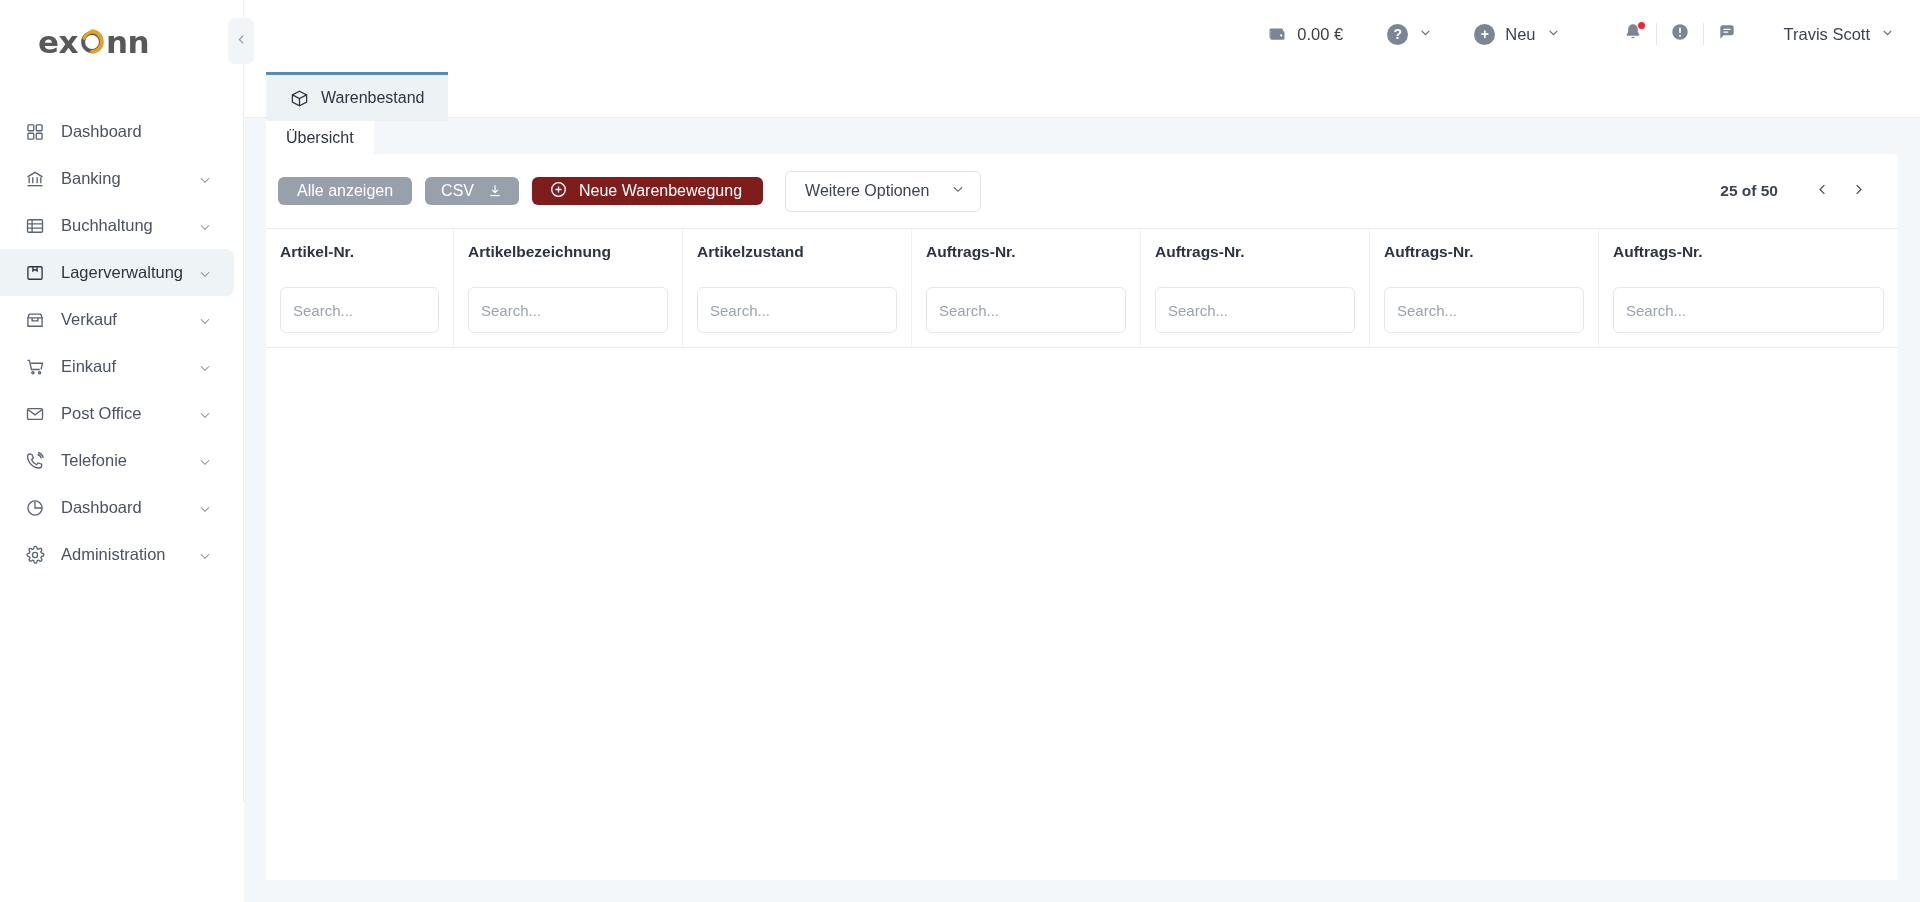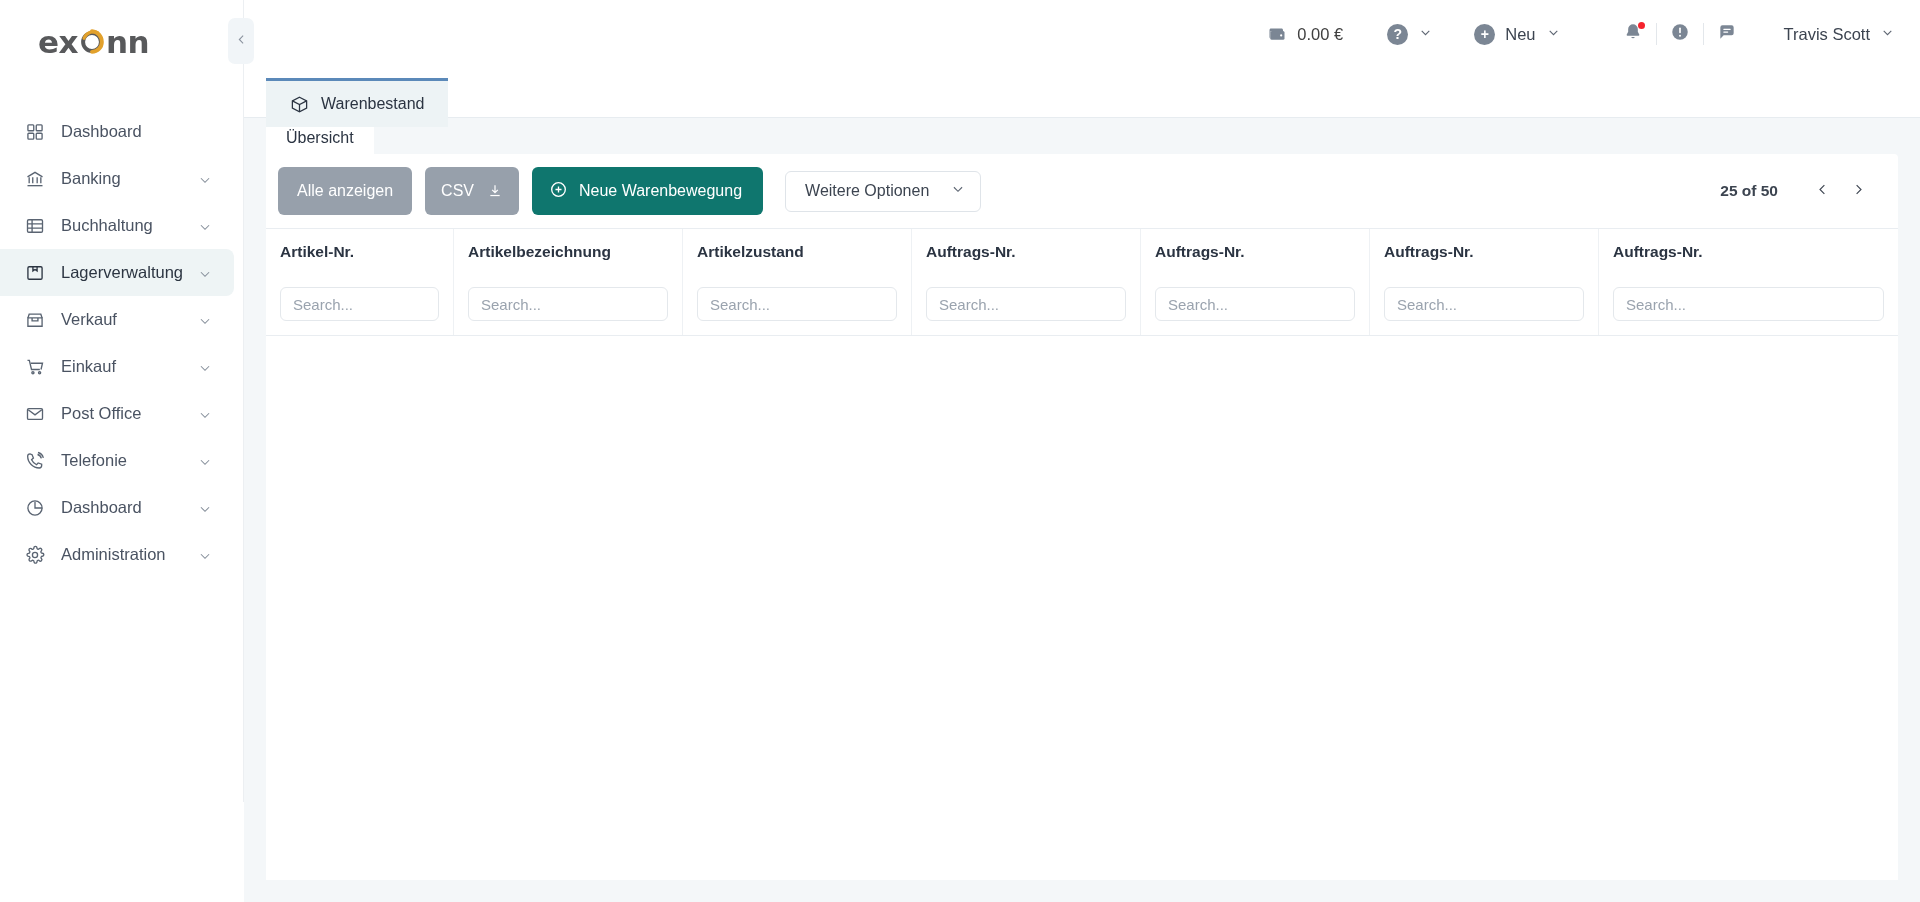--- a/index.html
+++ b/index.html
@@ -72,57 +72,57 @@
   .divider-v { width: 1px; height: 22px; background: #e3e7eb; }
   .user { display: flex; align-items: center; margin-left: 34px; cursor: pointer; }
   .user-name { font-size: 16.5px; color: #3c4450; }
 
   
   .tabstrip { background: #fff; height: 50px; display: flex; align-items: stretch;
               padding-left: 22px; border-bottom: 1px solid #e7ecf0; flex: 0 0 50px; }
   .tab {
     display: flex; align-items: center; padding: 0 24px; cursor: pointer;
     background: #edf3f5; border-top: 3px solid #5b89b9; color: #2b3442; font-size: 16px;
-    position: relative; top: 10px; min-width: 180px;
+    position: relative; top: 4px; min-width: 180px;
   }
   .tab-icon { margin-right: 12px; display: flex; }
   .tab-icon svg { width: 19px; height: 19px; stroke: #2b3442; fill: none; stroke-width: 1.6; }
 
   
   .content { flex: 1; padding: 0 22px 22px 22px; display: flex; flex-direction: column; min-height: 0; }
   .subtabs { display: flex; height: 36px; align-items: stretch; }
   .subtab { background: #fff; border-top: 3px solid #5b89b9; padding: 0 20px;
             display: flex; align-items: center; font-size: 16px; color: #2b3442; cursor: pointer; }
   .panel { background: #fff; flex: 1; display: flex; flex-direction: column; min-height: 0; border-radius: 0 4px 0 0; }
 
   .toolbar { display: flex; align-items: center; height: 74px; padding: 0 22px 0 12px; }
-  .btn { height: 48px; border-radius: 6px; display: flex; align-items: center; justify-content: center;
+  .btn { height: 28px; border-radius: 6px; display: flex; align-items: center; justify-content: center;
          font-size: 16px; cursor: pointer; border: none; padding: 0 19px; white-space: nowrap;
          font-family: "Liberation Sans", sans-serif; }
   .btn-gray { background: #97a0ab; color: #fff; }
   .btn-gray.csv { padding: 0 16px; }
-  .btn-green { background: #0f766e; color: #fff; padding: 0 21px 0 17px; }
+  .btn-green { background: #7f1d1d; color: #fff; padding: 0 21px 0 17px; }
   .btn-green svg { width: 19px; height: 19px; stroke: #fff; fill: none; stroke-width: 1.7; margin-right: 11px; }
   .btn-csv-icon { margin-left: 13px; display: flex; }
   .btn-csv-icon svg { width: 16px; height: 16px; stroke: #fff; fill: none; stroke-width: 1.8; }
   .btn-outline { background: #fff; border: 1px solid #dfe4e9; color: #3c4450; height: 41px;
                  padding: 0 15px 0 19px; border-radius: 6px; display: flex; align-items: center;
                  font-size: 16px; cursor: pointer; }
   .btn-outline svg { width: 14px; height: 14px; stroke: #5d6572; fill: none; stroke-width: 1.9; margin-left: 22px; } .sp12 { width: 13px; } .sp20 { width: 22px; }
   .toolbar-right { margin-left: auto; display: flex; align-items: center; }
   .page-count { font-size: 15.5px; color: #3c4450; margin-right: 26px; font-weight: bold; }
   .pg-btn { width: 36px; height: 36px; display: flex; align-items: center; justify-content: center; cursor: pointer; }
   .pg-btn svg { width: 15px; height: 15px; stroke: #3c4450; fill: none; stroke-width: 1.8; }
 
   
   .thead { display: flex; border-top: 1px solid #e9edf1; border-bottom: 1px solid #e9edf1; }
   .th { padding: 14px 14px 14px 14px; border-right: 1px solid #eef1f4; min-width: 0; }
   .th:last-child { border-right: none; }
   .th-label { font-size: 15.5px; font-weight: 700; color: #2b3442; margin-bottom: 26px; white-space: nowrap; }
-  .th-input { width: 100%; height: 34px; border: 1px solid #e4e8ec; border-radius: 6px;
+  .th-input { width: 100%; height: 46px; border: 1px solid #e4e8ec; border-radius: 6px;
               padding: 0 12px; font-size: 15px; color: #2b3442; outline: none;
               font-family: "Liberation Sans", sans-serif; background: #fff; }
   .th-input::placeholder { color: #9aa3ae; }
   .tbody { flex: 1; background: #fff; }
 </style>
 </head>
 <body>
 
 <div class="app">
 

